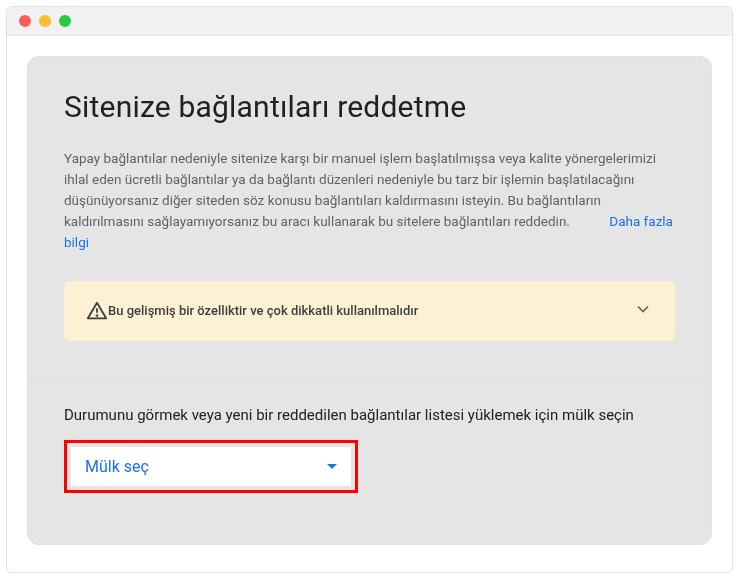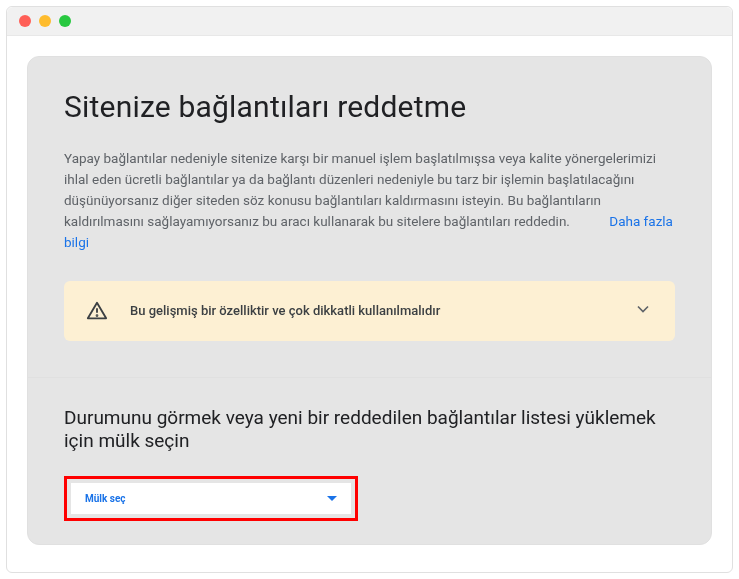--- a/index.html
+++ b/index.html
@@ -70,21 +70,20 @@
       text-decoration: none;
       cursor: pointer;
       margin-left: 36px;
     }
     .warning-box {
       background: #fdf0d3;
       border-radius: 6px;
       padding: 18px 22px;
       display: flex;
       align-items: center;
-      gap: 22px;
       margin-bottom: 36px;
     }
     .warning-icon {
       flex-shrink: 0;
       width: 22px;
       height: 22px;
       display: flex;
       align-items: center;
       justify-content: center;
     }
@@ -98,39 +97,39 @@
       flex-shrink: 0;
       color: #5f6368;
       cursor: pointer;
     }
     .divider {
       border: none;
       border-top: 1px solid #e0e0e0;
       margin: 0 -36px 28px -36px;
     }
     .select-label {
-      font-size: 19px;
+      font-size: 15px;
       color: #202124;
-      margin-bottom: 24px;
+      margin-bottom: 16px;
     }
     .select-wrapper {
       display: inline-block;
       border: 3px solid #ff0000;
       padding: 4px;
     }
     .property-select {
       display: flex;
       align-items: center;
       justify-content: space-between;
       width: 280px;
       padding: 10px 14px;
       cursor: pointer;
       color: #1a73e8;
-      font-size: 10px;
-      font-weight: 700;
+      font-size: 16px;
+      font-weight: 400;
       background: #fff;
     }
     .property-select .dropdown-arrow {
       width: 0;
       height: 0;
       border-left: 5px solid transparent;
       border-right: 5px solid transparent;
       border-top: 5px solid #1a73e8;
     }
   </style>

